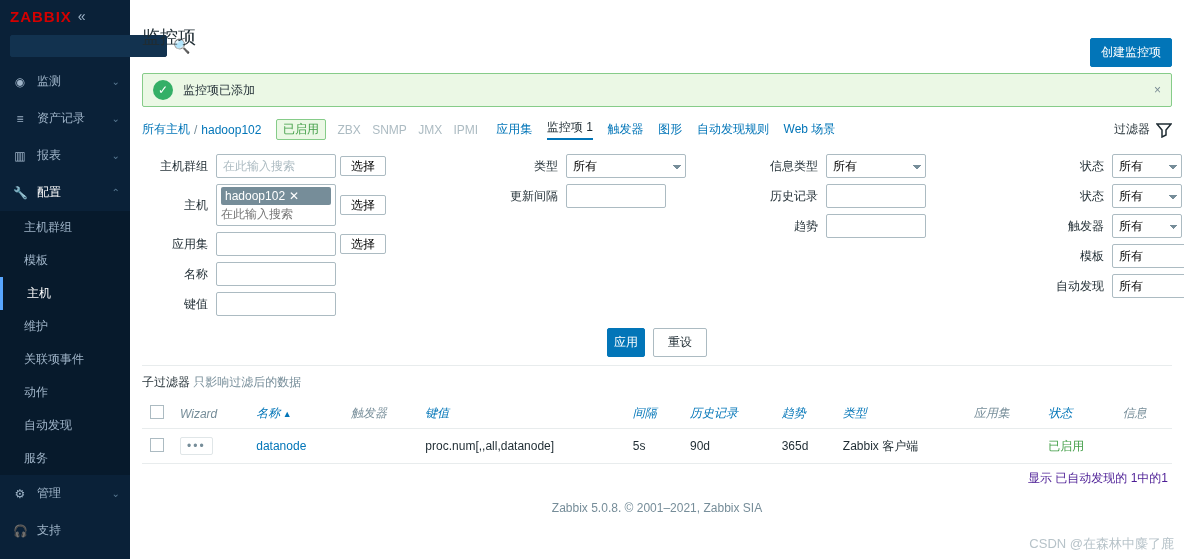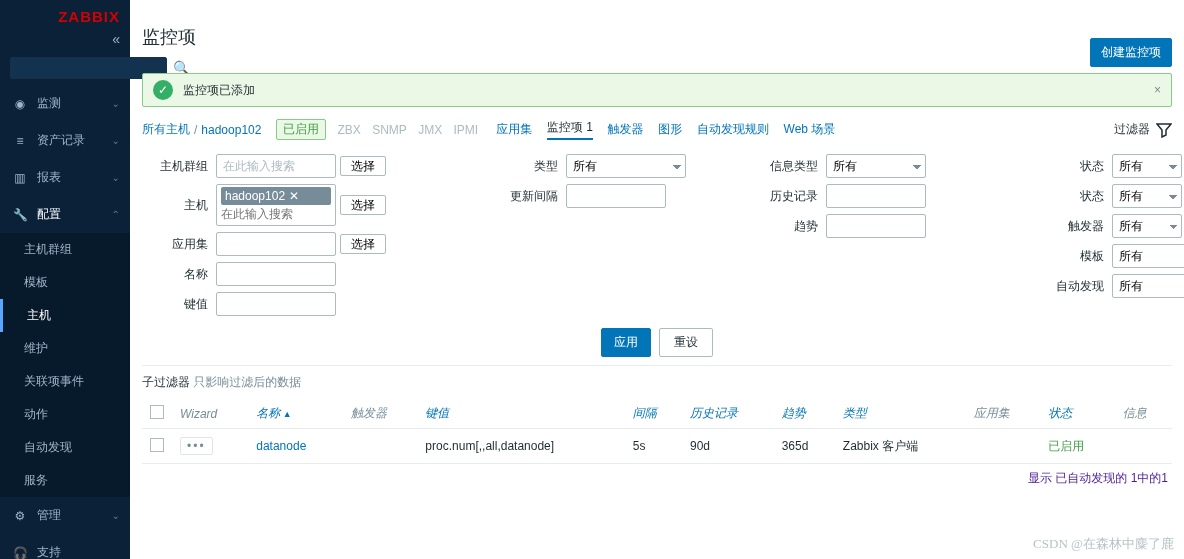--- a/index.html
+++ b/index.html
@@ -1,19 +1,19 @@
 <!DOCTYPE html>
 <html><head>
 <meta charset="utf-8">
 <style>
 * { margin: 0; padding: 0; box-sizing: border-box; font-family: Arial, "Microsoft YaHei", sans-serif; font-size: 12px; }
 body { background: #fff; color: #1f2c33; }
 .layout { display: flex; height: 559px; }
 .sidebar { width: 130px; background: #0a2138; color: #fff; display: flex; flex-direction: column; }
-.logo-row { display: flex; align-items: flex-end; gap: 6px; padding: 8px 10px 6px; flex-direction: column; }
+.logo-row { display: flex; align-items: flex-start; gap: 6px; padding: 8px 10px 6px; }
 .logo { font-weight: bold; font-size: 15px; letter-spacing: 1px; }
 .logo-red { color: #d40000; }
 .collapse { color: #9fb4c8; font-size: 14px; }
 .search-row { display: flex; align-items: center; padding: 4px 10px 6px; gap: 6px; }
 .search-input { flex: 1; height: 22px; background: #12324f; border: 1px solid #12324f; border-radius: 2px; }
 .search-icon { color: #9fb4c8; font-size: 14px; }
 .nav-item { display: flex; align-items: center; gap: 10px; padding: 10px 10px; cursor: pointer; border-left: 3px solid transparent; }
 .nav-item .icon { color: #9fb4c8; width: 14px; text-align: center; }
 .nav-item .label { color: #9fb4c8; }
 .nav-item .chevron { margin-left: auto; color: #5a7a93; font-size: 10px; }
@@ -51,40 +51,40 @@
 .fselect { height: 24px; border: 1px solid #acbbc2; border-radius: 2px; padding: 0 18px 0 6px; background: #fff; appearance: none; -webkit-appearance: none; background-image: linear-gradient(45deg, transparent 50%, #768d99 50%), linear-gradient(-45deg, transparent 50%, #768d99 50%); background-position: right 8px top 10px, right 4px top 10px; background-size: 4px 4px; background-repeat: no-repeat; }
 .fselect.w120 { width: 120px; }
 .fselect.w70 { width: 70px; }
 .fselect.w100 { width: 100px; }
 .fbtn { height: 20px; border: 1px solid #acbbc2; background: #fff; padding: 0 10px; margin-left: 4px; cursor: pointer; border-radius: 2px; }
 .tag { display: inline-flex; align-items: center; background: #768d99; color: #fff; border-radius: 2px; padding: 2px 4px; font-size: 11px; gap: 4px; }
 .tag-close { cursor: pointer; }
 .host-box { display: flex; flex-direction: column; border: 1px solid #acbbc2; border-radius: 2px; padding: 2px 4px; width: 120px; }
 .host-placeholder { border: none; height: 18px; width: 100%; outline: none; }
 .filter-actions { display: flex; justify-content: center; gap: 8px; margin-top: 6px; }
-.btn-primary { background: #0275b8; color: #fff; border: 1px solid #0275b8; padding: 5px 12px; border-radius: 2px; cursor: pointer; }
+.btn-primary { background: #0275b8; color: #fff; border: 1px solid #0275b8; padding: 5px 6px; border-radius: 2px; cursor: pointer; }
 .btn-default { background: #fff; color: #1f2c33; border: 1px solid #acbbc2; padding: 5px 14px; border-radius: 2px; cursor: pointer; }
 .subfilter { padding: 8px 0 4px; }
 .subfilter-title { color: #1f2c33; }
 .subfilter-sub { color: #768d99; }
 .table { width: 100%; border-collapse: collapse; margin-top: 4px; }
 .table th { text-align: left; color: #0275b8; font-weight: normal; padding: 6px 8px; border-bottom: 1px solid #e8eced; cursor: pointer; font-style: italic; }
 .table th.plain { color: #768d99; cursor: default; }
 .table td { padding: 8px 8px; border-bottom: 1px solid #e8eced; }
 .sort-asc::after { content: " ▲"; font-size: 9px; color: #0275b8; }
 .link { color: #0275b8; cursor: pointer; }
 .status-enabled { color: #429e47; cursor: pointer; }
 .checkbox { width: 14px; height: 14px; border: 1px solid #acbbc2; display: inline-block; }
 .wizard-dots { color: #768d99; letter-spacing: 2px; display: inline-block; border: 1px solid #e0e6e8; padding: 1px 6px; border-radius: 2px; }
 .table-footer { text-align: right; color: #4c1d95; padding: 6px 4px 10px; }
 .bulk-row { display: flex; align-items: center; gap: 8px; padding: 4px 0 10px; }
 .bulk-count { color: #768d99; }
 .btn-disabled { background: #f4f6f7; color: #acbbc2; border: 1px solid #e0e6e8; padding: 5px 10px; border-radius: 2px; cursor: not-allowed; }
 .footer { text-align: center; color: #768d99; padding: 4px 0 6px; }
-.watermark { position: fixed; right: 10px; bottom: 6px; color: #b7c3c9; font-size: 13px; font-family: Liberation Serif, serif; }
+.watermark { position: fixed; right: 10px; bottom: 6px; color: #b7c3c9; font-size: 13px; }
 </style>
 </head>
 <body>
 
 <div class="layout">
   <aside class="sidebar">
     <div class="logo-row">
       <span class="logo logo-red">ZABBIX</span>
       <span class="collapse">«</span>
     </div>
@@ -298,16 +298,17 @@
           <td>Zabbix 客户端</td>
           <td></td>
           <td><span class="status-enabled">已启用</span></td>
           <td></td>
         </tr>
       </tbody>
     </table>
     <div class="table-footer">显示 已自动发现的 1中的1</div>
 
 
+    <div class="footer">Zabbix 5.0.8. © 2001–2021, Zabbix SIA</div>
   </main>
 </div>
 
 <div class="watermark">CSDN @在森林中麋了鹿</div>
 
 </body></html>

